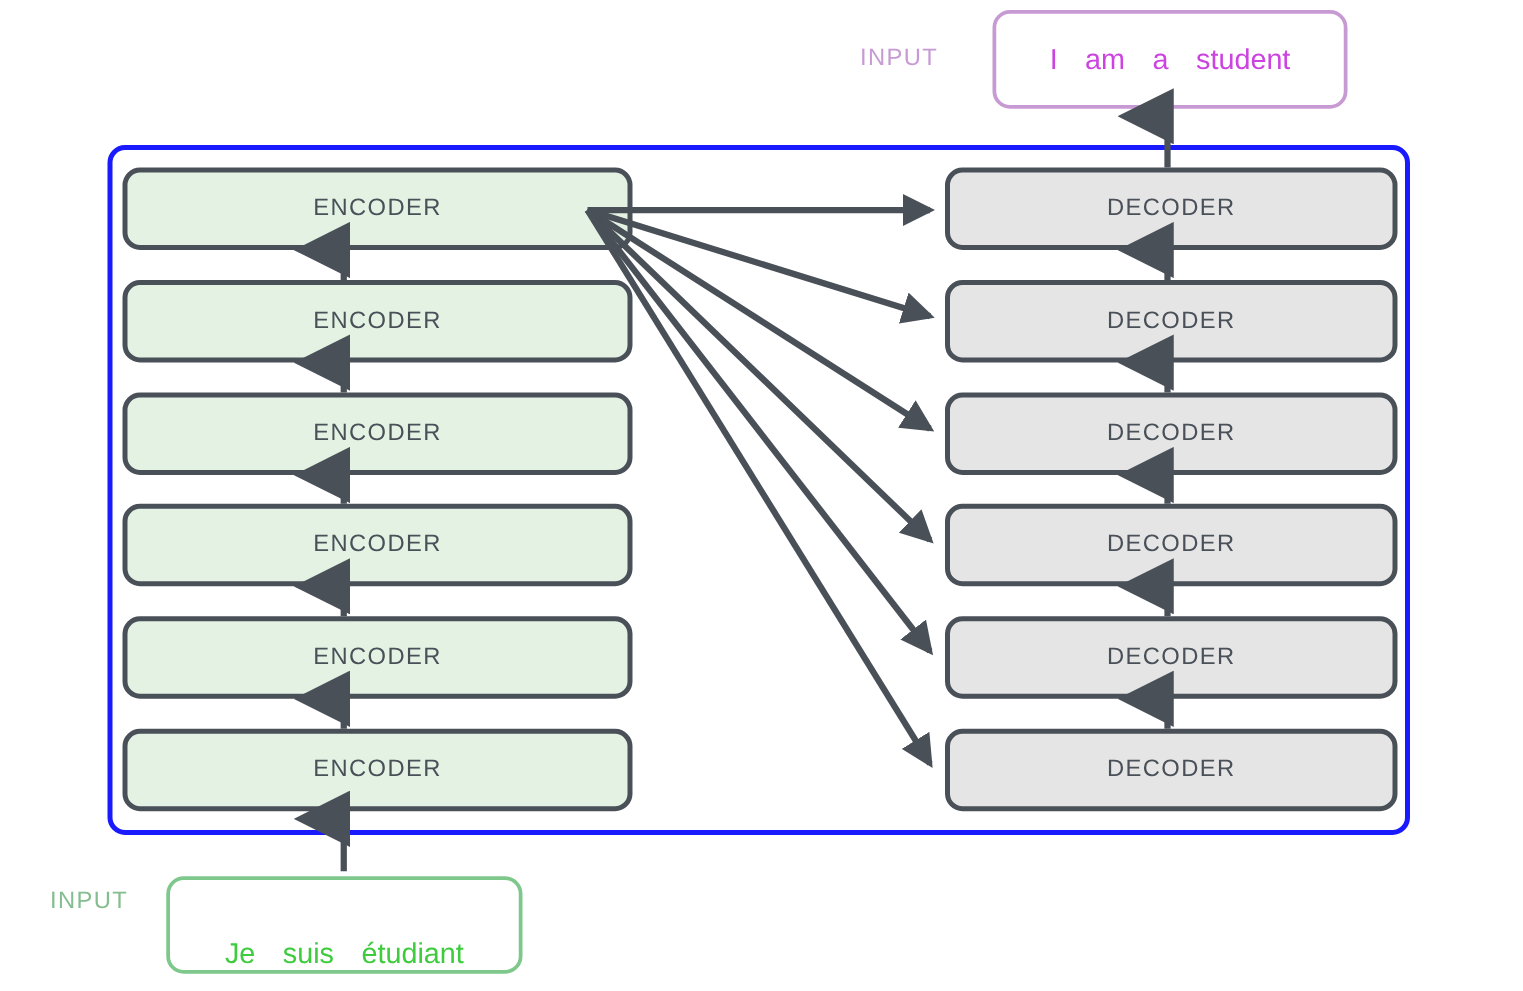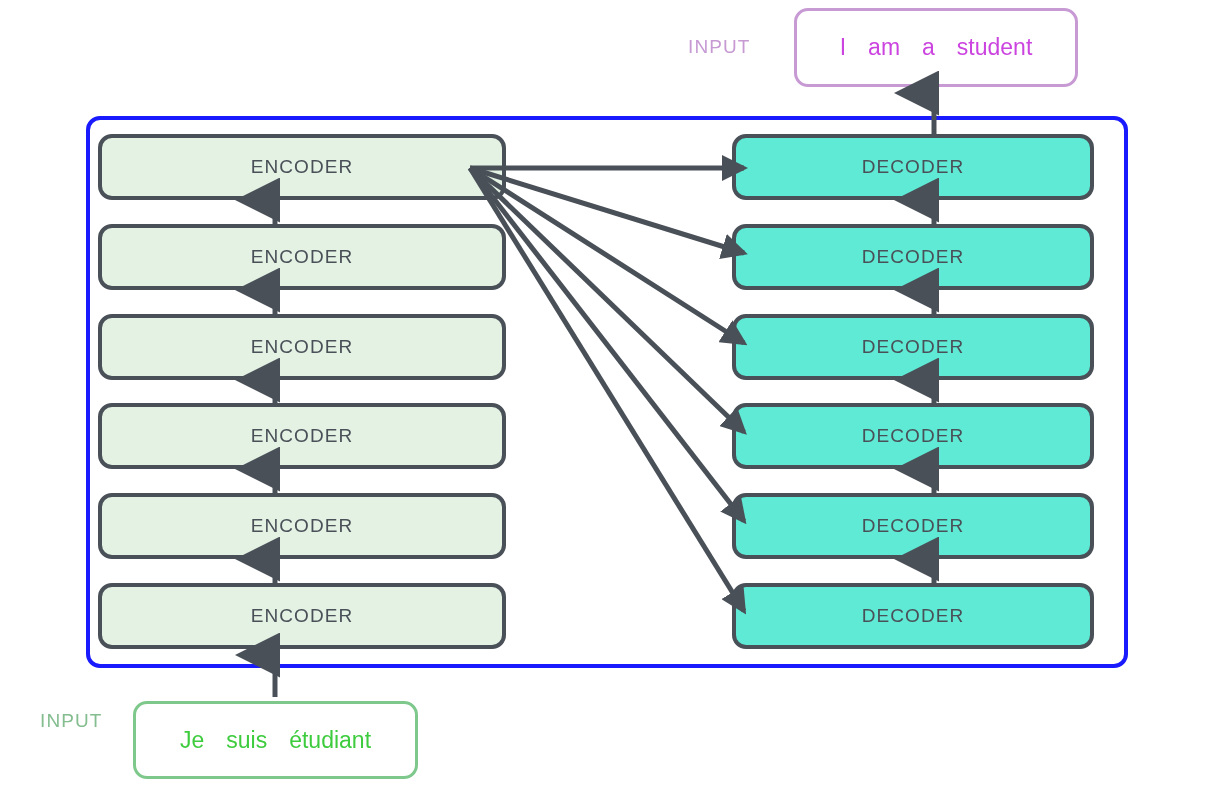--- a/index.html
+++ b/index.html
@@ -44,22 +44,22 @@
     font-size: 19px;
     color: #4a5058;
   }
   .encoder {
     background: #e4f2e4;
     left: 98px;
     width: 408px;
     height: 66px;
   }
   .decoder {
-    background: #5eead4;
-    left: 732px;
+    background: #e5e5e5;
+    left: 756px;
     width: 362px;
     height: 66px;
   }
 
   
   .io-box {
     position: absolute;
     box-sizing: border-box;
     border-radius: 14px;
     background: #ffffff;
@@ -73,20 +73,21 @@
     width: 284px;
     height: 79px;
     border: 3px solid #c79ad4;
   }
   #input-box {
     left: 133px;
     top: 701px;
     width: 285px;
     height: 78px;
     border: 3px solid #7ec88c;
+    align-items: flex-end;
   }
   .tokens {
     display: flex;
     align-items: baseline;
     gap: 22px;
     font-size: 23px;
   }
   #output-box .tokens { color: #cc44e0; }
   #input-box .tokens { color: #3ecc3e; }
 

